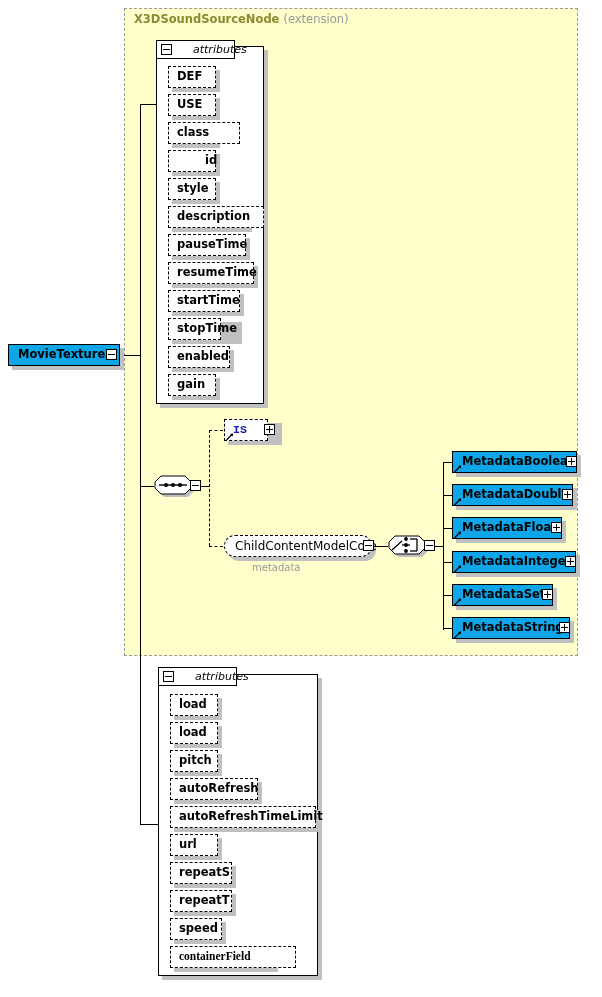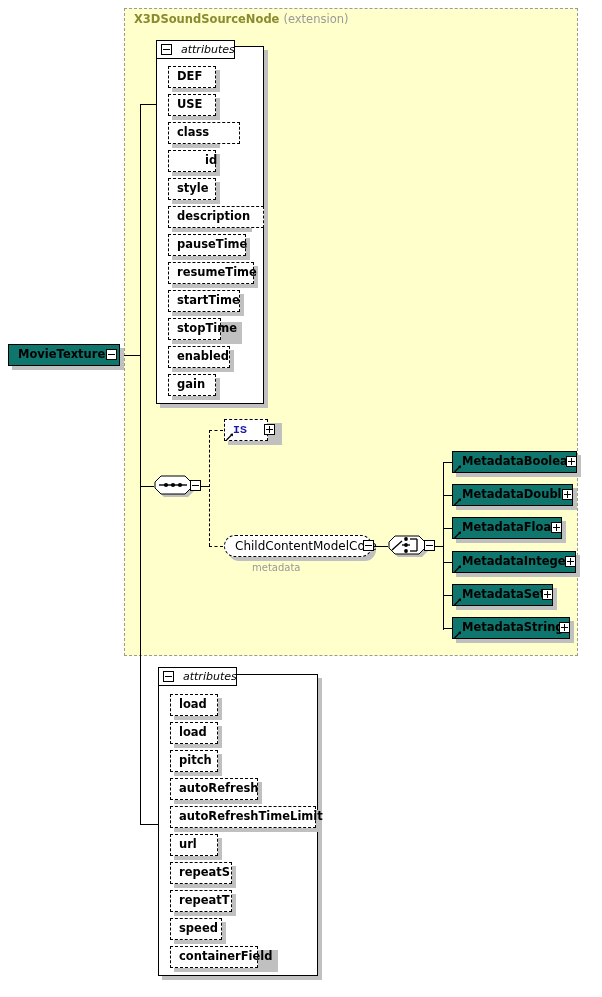--- a/index.html
+++ b/index.html
@@ -24,21 +24,21 @@
     white-space:nowrap;
   }
   #ext-title .ttl{color:#8a8a30;font-weight:bold;}
   #ext-title .sub{color:#9a9a9a;font-weight:normal;}
 
   
   .shadow{position:absolute;background:#c0c0c0;}
 
   
   .elembox{
-    position:absolute;background:#0f766e;border:1px solid #000;
+    position:absolute;background:#0ea5e9;border:1px solid #000;
     box-sizing:border-box;display:flex;align-items:center;
     height:22px;
   }
   .elembox .lbl{
     font-weight:bold;font-size:11.5px;color:#000;
     padding-left:9px;padding-right:5px;white-space:nowrap;line-height:1;
   }
   
   .dashbox{
     position:absolute;background:#ffffff;border:1px dashed #000;
@@ -69,21 +69,21 @@
   
   .attrbox{
     position:absolute;background:#ffffff;border:1px solid #000;box-sizing:border-box;
   }
   .attrtab{
     position:absolute;background:#ffffff;border:1px solid #000;
     box-sizing:border-box;height:19px;display:flex;align-items:center;
     padding-left:4px;z-index:3;
   }
   .attrtab .t{
-    font-style:italic;font-size:11px;color:#000;margin-left:9px;white-space:nowrap;
+    font-style:italic;font-size:11px;color:#000;margin-left:21px;white-space:nowrap;
   }
   .attrtab .exp{
     position:relative;width:11px;height:11px;background:#fff;border:1px solid #000;
     box-sizing:border-box;flex:0 0 auto;
   }
   .attrtab .exp:before{
     content:"";position:absolute;left:1px;top:4px;width:7px;height:1px;background:#000;
   }
 
   
@@ -382,15 +382,15 @@
 <div class="dashbox" style="left:170px;top:890px;width:62px;">
   <span class="lbl">repeatT</span>
 </div>
 
 <div class="shadow" style="left:174px;top:922px;width:52px;height:22px;"></div>
 <div class="dashbox" style="left:170px;top:918px;width:52px;">
   <span class="lbl">speed</span>
 </div>
 
 <div class="shadow" style="left:174px;top:950px;width:104px;height:22px;"></div>
-<div class="dashbox" style="left:170px;top:946px;width:88px;">
+<div class="dashbox" style="left:170px;top:946px;width:126px;font-family:Liberation Serif, serif;">
   <span class="lbl">containerField</span>
 </div>
 
 </body></html>

